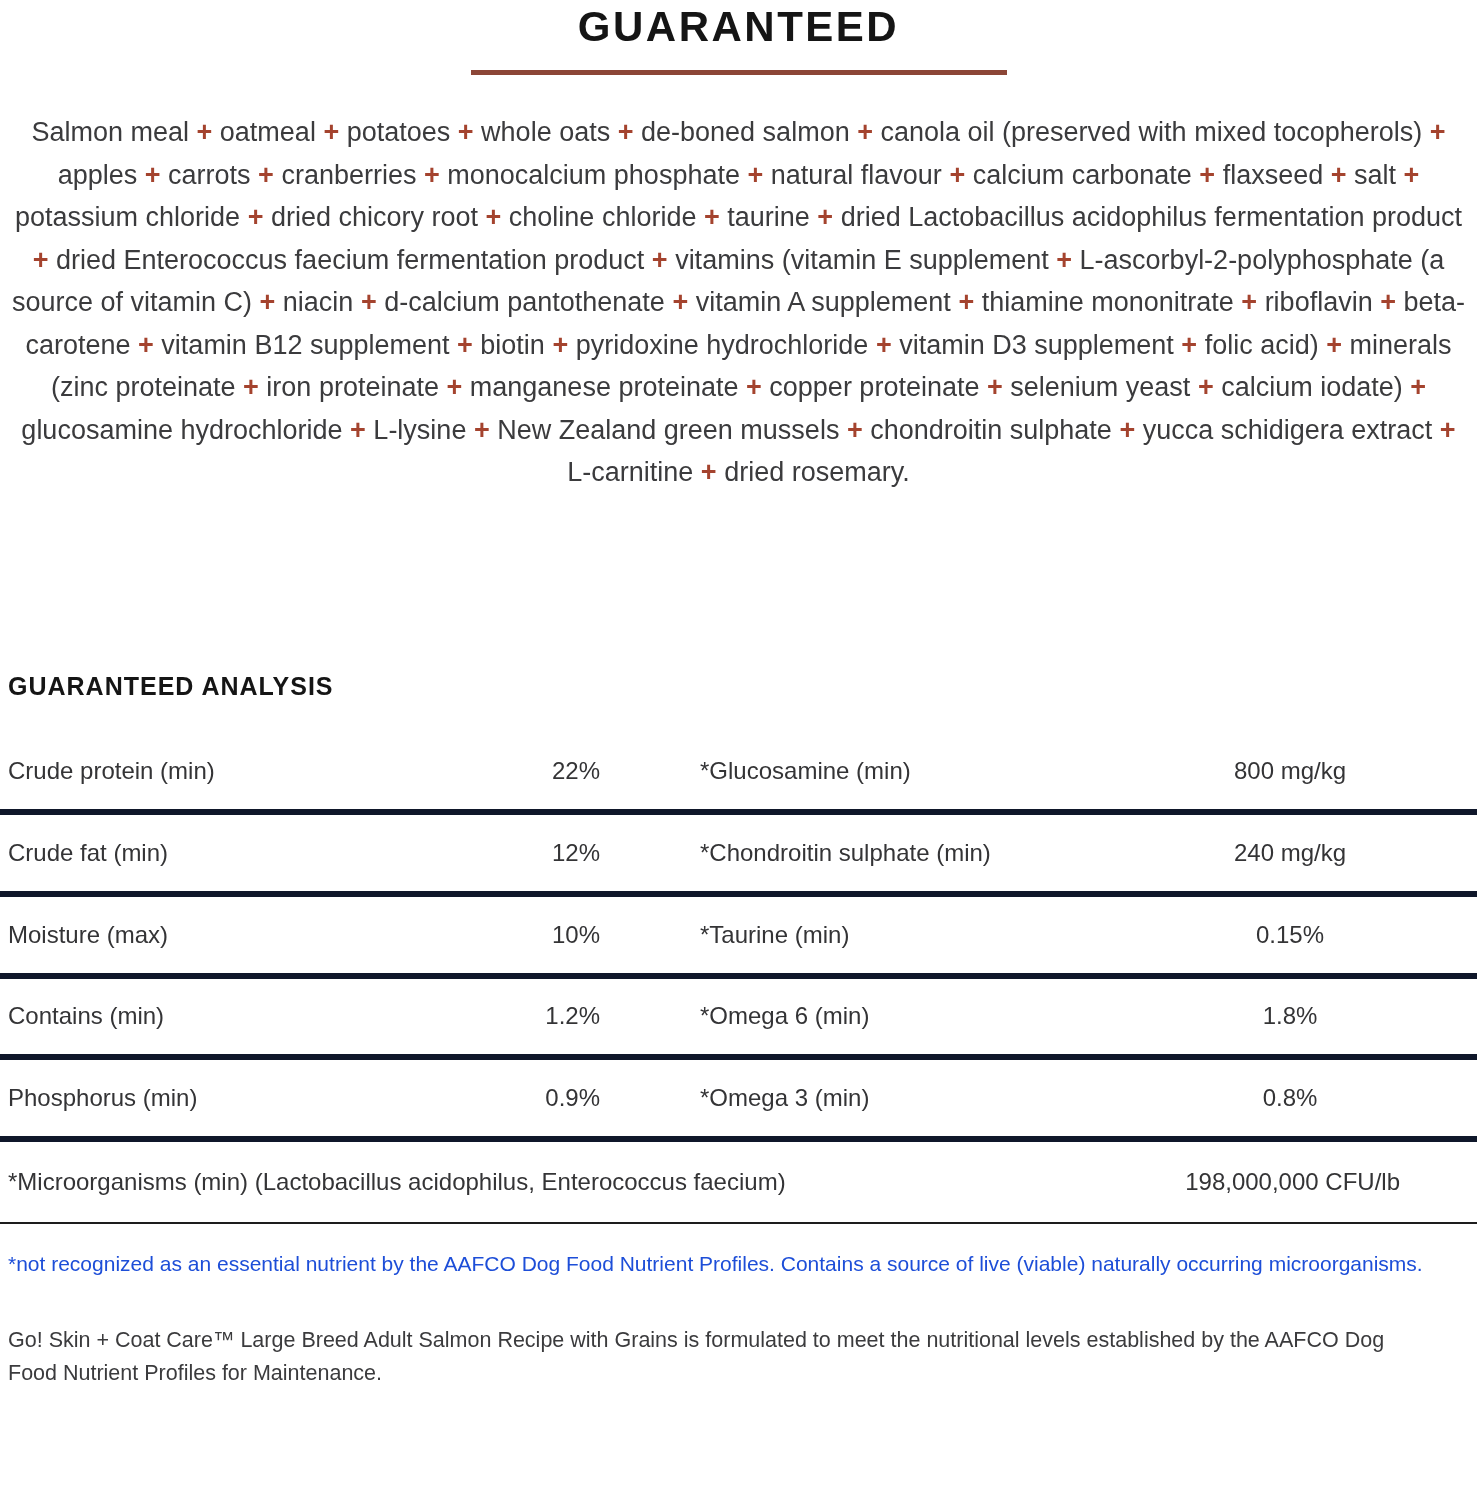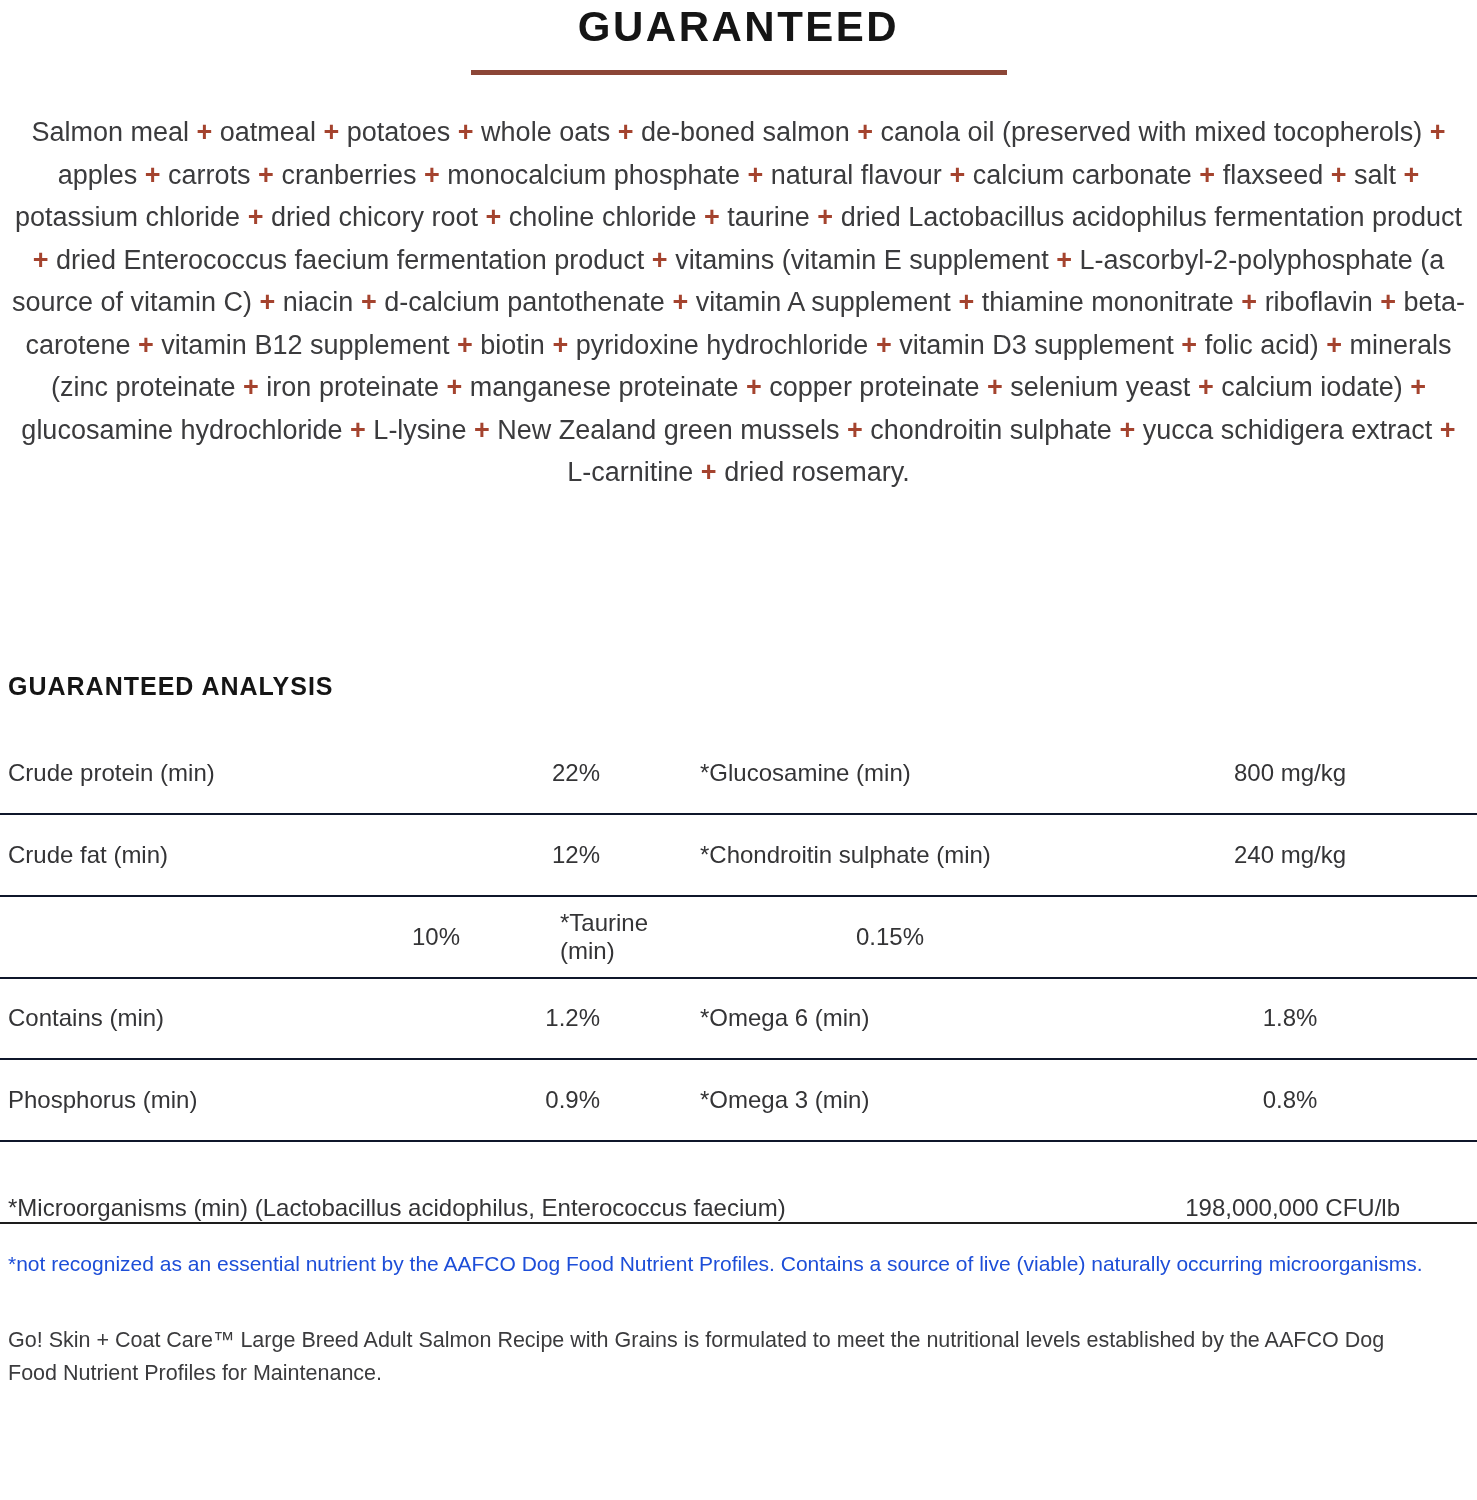--- a/index.html
+++ b/index.html
@@ -53,30 +53,30 @@
     color: #343436;
   }
   .ga-row {
     box-sizing: border-box;
     display: grid;
     grid-template-columns: 452px 140px 1fr 220px;
     align-items: center;
     height: 81.7px;
     padding-left: 8px;
     padding-right: 77px;
-    border-bottom: 2px solid #0f172a;
+    border-bottom: 6px solid #0f172a;
   }
   .ga-row .v1 { text-align: right; }
   .ga-row .l2 { padding-left: 100px; }
   .ga-row .v2 { text-align: center; white-space: nowrap; }
   .ga-row-full {
     box-sizing: border-box;
     display: flex;
     justify-content: space-between;
-    align-items: flex-end;
+    align-items: center;
     height: 81.7px;
     padding-left: 8px;
     padding-right: 77px;
     border-bottom: 2px solid #1d1d1d;
   }
   .footnote-1 {
     margin: 26px 0 0 8px;
     font-size: 21px;
     line-height: 28px;
     color: #1d4ed8;
@@ -111,20 +111,21 @@
 
   <div class="ga-row">
     <div class="l1">Crude fat (min)</div>
     <div class="v1">12%</div>
     <div class="l2">*Chondroitin sulphate (min)</div>
     <div class="v2">240 mg/kg</div>
   </div>
 
 
   <div class="ga-row">
+    <div class="l1">Moisture (max)</div>
     <div class="v1">10%</div>
     <div class="l2">*Taurine (min)</div>
     <div class="v2">0.15%</div>
   </div>
 
   <div class="ga-row">
     <div class="l1">Contains (min)</div>
     <div class="v1">1.2%</div>
     <div class="l2">*Omega 6 (min)</div>
     <div class="v2">1.8%</div>

